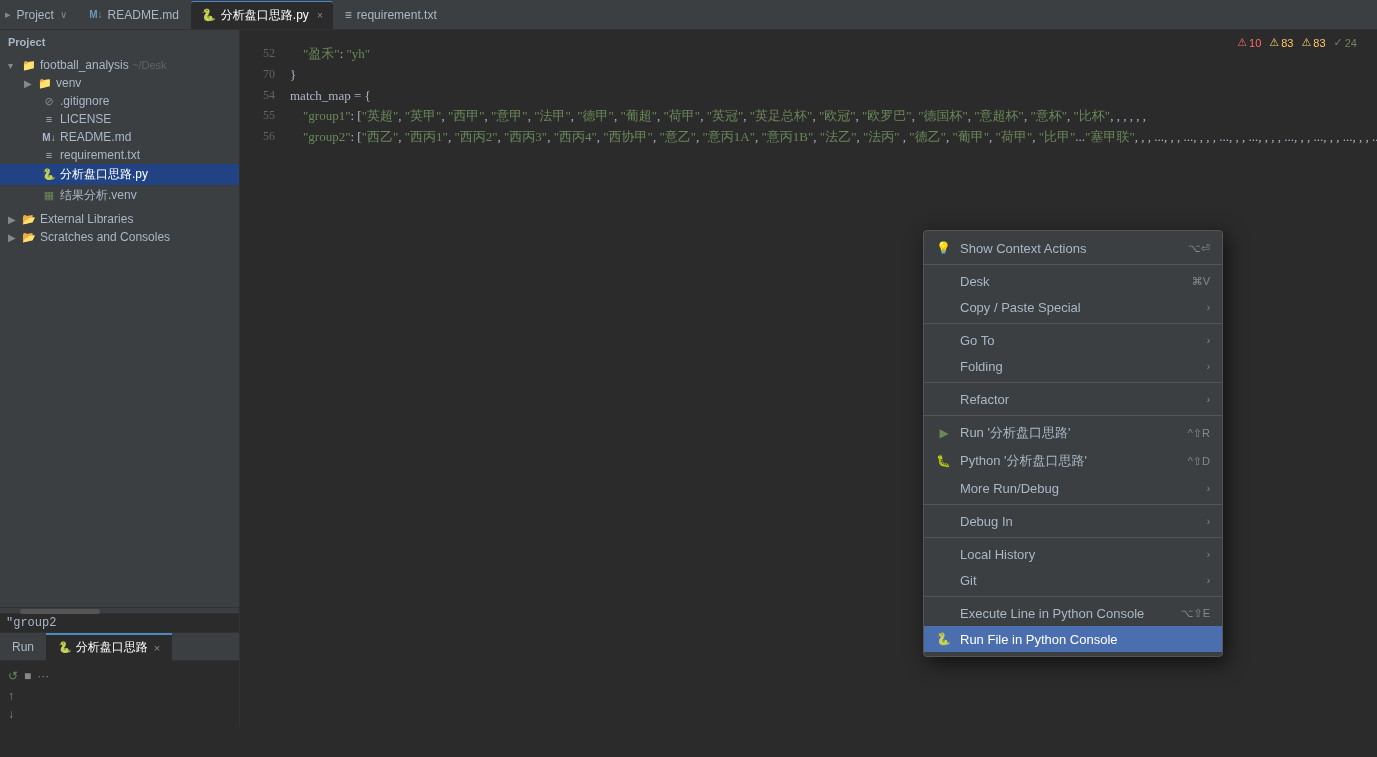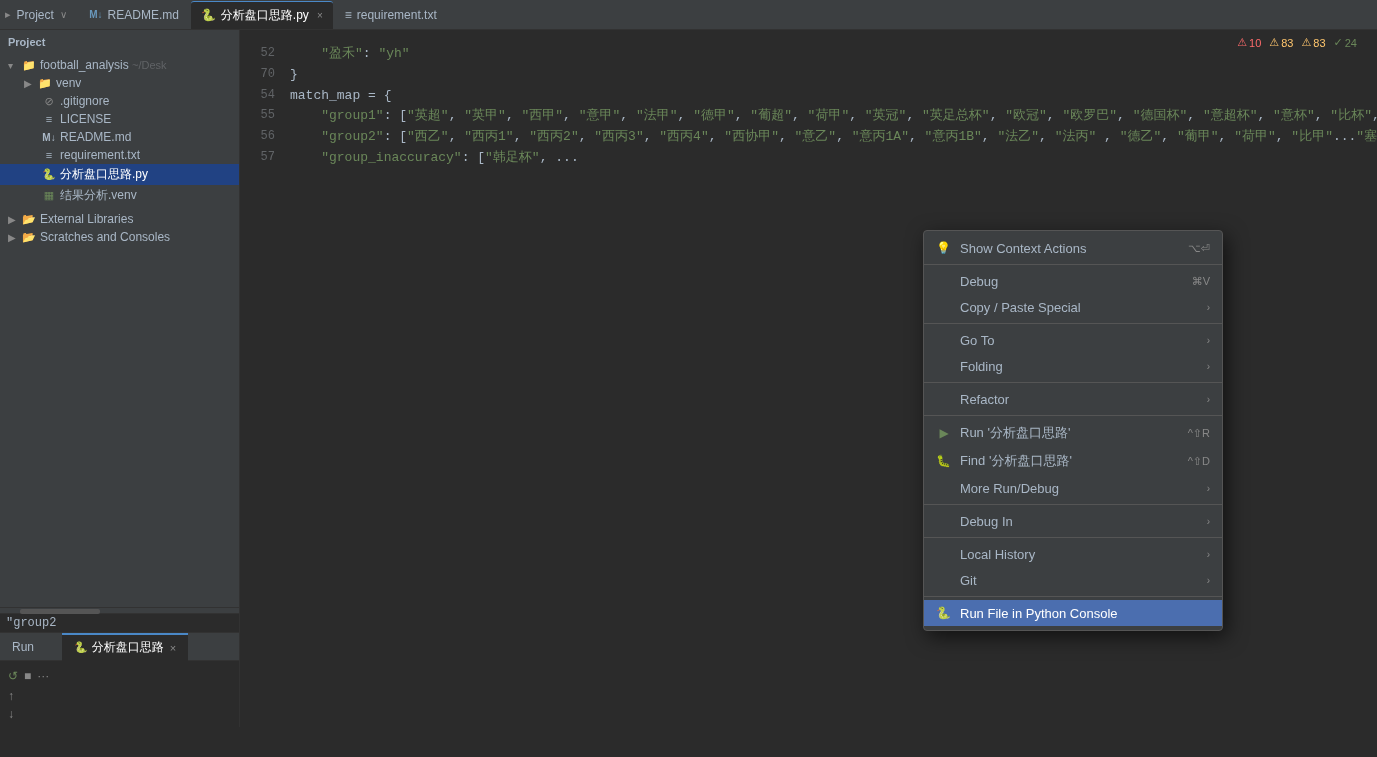--- a/index.html
+++ b/index.html
@@ -167,21 +167,21 @@
       height: 230px;
       background: #2b2b2b;
       border-top: 1px solid #323232;
     }
     .panel-tab-bar {
       display: flex;
       align-items: center;
       background: #3c3f41;
       height: 28px;
       border-bottom: 1px solid #323232;
-      gap: 16px;
+      gap: 0;
     }
     .panel-tab {
       display: flex;
       align-items: center;
       padding: 4px 12px;
       font-size: 12px;
       color: #a9b7c6;
       cursor: pointer;
       gap: 5px;
       height: 28px;
@@ -402,21 +402,21 @@
       <div class="error-badge badge-warn">
         <span>⚠</span>
         <span>83</span>
       </div>
       <div class="error-badge badge-ok">
         <span>✓</span>
         <span>24</span>
       </div>
     </div>
 
-    <div class="code-editor" style="padding-top:14px;">
+    <div class="code-editor" style="padding-top:14px;font-family:Liberation Serif, serif;">
       <div class="code-line">
         <span class="line-number">52</span>
         <span class="line-content">
           &nbsp;&nbsp;&nbsp;&nbsp;<span class="py-str">"盈禾"</span><span class="py-op">: </span><span class="py-str">"yh"</span>
         </span>
       </div>
       <div class="code-line">
         <span class="line-number">70</span>
         <span class="line-content"><span class="py-brace">}</span></span>
       </div>
@@ -432,41 +432,35 @@
           &nbsp;&nbsp;&nbsp;&nbsp;<span class="py-str">"group1"</span><span class="py-op">: [</span><span class="py-str">"英超"</span>, <span class="py-str">"英甲"</span>, <span class="py-str">"西甲"</span>, <span class="py-str">"意甲"</span>, <span class="py-str">"法甲"</span>, <span class="py-str">"德甲"</span>, <span class="py-str">"葡超"</span>, <span class="py-str">"荷甲"</span>, <span class="py-str">"英冠"</span>, <span class="py-str">"英足总杯"</span>, <span class="py-str">"欧冠"</span>, <span class="py-str">"欧罗巴"</span>, <span class="py-str">"德国杯"</span>, <span class="py-str">"意超杯"</span>, <span class="py-str">"意杯"</span>, <span class="py-str">"比杯"</span>, , , , , , 
         </span>
       </div>
       <div class="code-line">
         <span class="line-number">56</span>
         <span class="line-content">
           &nbsp;&nbsp;&nbsp;&nbsp;<span class="py-str">"group2"</span><span class="py-op">: [</span><span class="py-str">"西乙"</span>, <span class="py-str">"西丙1"</span>, <span class="py-str">"西丙2"</span>, <span class="py-str">"西丙3"</span>, <span class="py-str">"西丙4"</span>, <span class="py-str">"西协甲"</span>, <span class="py-str">"意乙"</span>, <span class="py-str">"意丙1A"</span>, <span class="py-str">"意丙1B"</span>, <span class="py-str">"法乙"</span>, <span class="py-str">"法丙"</span>
           <span class="py-op">,</span> <span class="py-str">"德乙"</span>, <span class="py-str">"葡甲"</span>, <span class="py-str">"荷甲"</span>, <span class="py-str">"比甲"</span>...<span class="py-str">"塞甲联"</span>, , , ..., , , ..., , , , ..., , , ..., , , , ..., , , ..., , , ..., , , ..., , ...
         </span>
       </div>
-      <div class="code-line">
-        <span class="line-number">57</span>
-        <span class="line-content">
-          &nbsp;&nbsp;&nbsp;&nbsp;<span class="py-str">"group_inaccuracy"</span><span class="py-op">: [</span><span class="py-str">"韩足杯"</span>, ...
-        </span>
-      </div>
     </div>
 
     <div class="context-menu">
 
       <div class="menu-item">
         <span class="menu-icon" style="color:#ffd43b;">💡</span>
         <span class="menu-label">Show Context Actions</span>
         <span class="menu-shortcut">⌥⏎</span>
       </div>
 
       <div class="menu-separator"></div>
 
       <div class="menu-item">
         <span class="menu-icon"></span>
-        <span class="menu-label">Debug</span>
+        <span class="menu-label">Desk</span>
         <span class="menu-shortcut">⌘V</span>
       </div>
 
       <div class="menu-item">
         <span class="menu-icon"></span>
         <span class="menu-label">Copy / Paste Special</span>
         <span class="menu-arrow">›</span>
       </div>
 
       <div class="menu-separator"></div>
@@ -494,21 +488,21 @@
       <div class="menu-separator"></div>
 
       <div class="menu-item">
         <span class="menu-icon run-icon">▶</span>
         <span class="menu-label">Run '分析盘口思路'</span>
         <span class="menu-shortcut">^⇧R</span>
       </div>
 
       <div class="menu-item">
         <span class="menu-icon" style="color:#6897bb;">🐛</span>
-        <span class="menu-label">Find '分析盘口思路'</span>
+        <span class="menu-label">Python '分析盘口思路'</span>
         <span class="menu-shortcut">^⇧D</span>
       </div>
 
       <div class="menu-item">
         <span class="menu-icon"></span>
         <span class="menu-label">More Run/Debug</span>
         <span class="menu-arrow">›</span>
       </div>
       <div class="menu-separator"></div>
 
@@ -525,20 +519,25 @@
         <span class="menu-arrow">›</span>
       </div>
 
       <div class="menu-item">
         <span class="menu-icon"></span>
         <span class="menu-label">Git</span>
         <span class="menu-arrow">›</span>
       </div>
       <div class="menu-separator"></div>
 
+      <div class="menu-item">
+        <span class="menu-icon"></span>
+        <span class="menu-label">Execute Line in Python Console</span>
+        <span class="menu-shortcut">⌥⇧E</span>
+      </div>
 
       <div class="menu-item highlighted">
         <span class="menu-icon" style="color:#ffd43b;">🐍</span>
         <span class="menu-label">Run File in Python Console</span>
       </div>
 
     </div>
   </div>
 </div>
 

